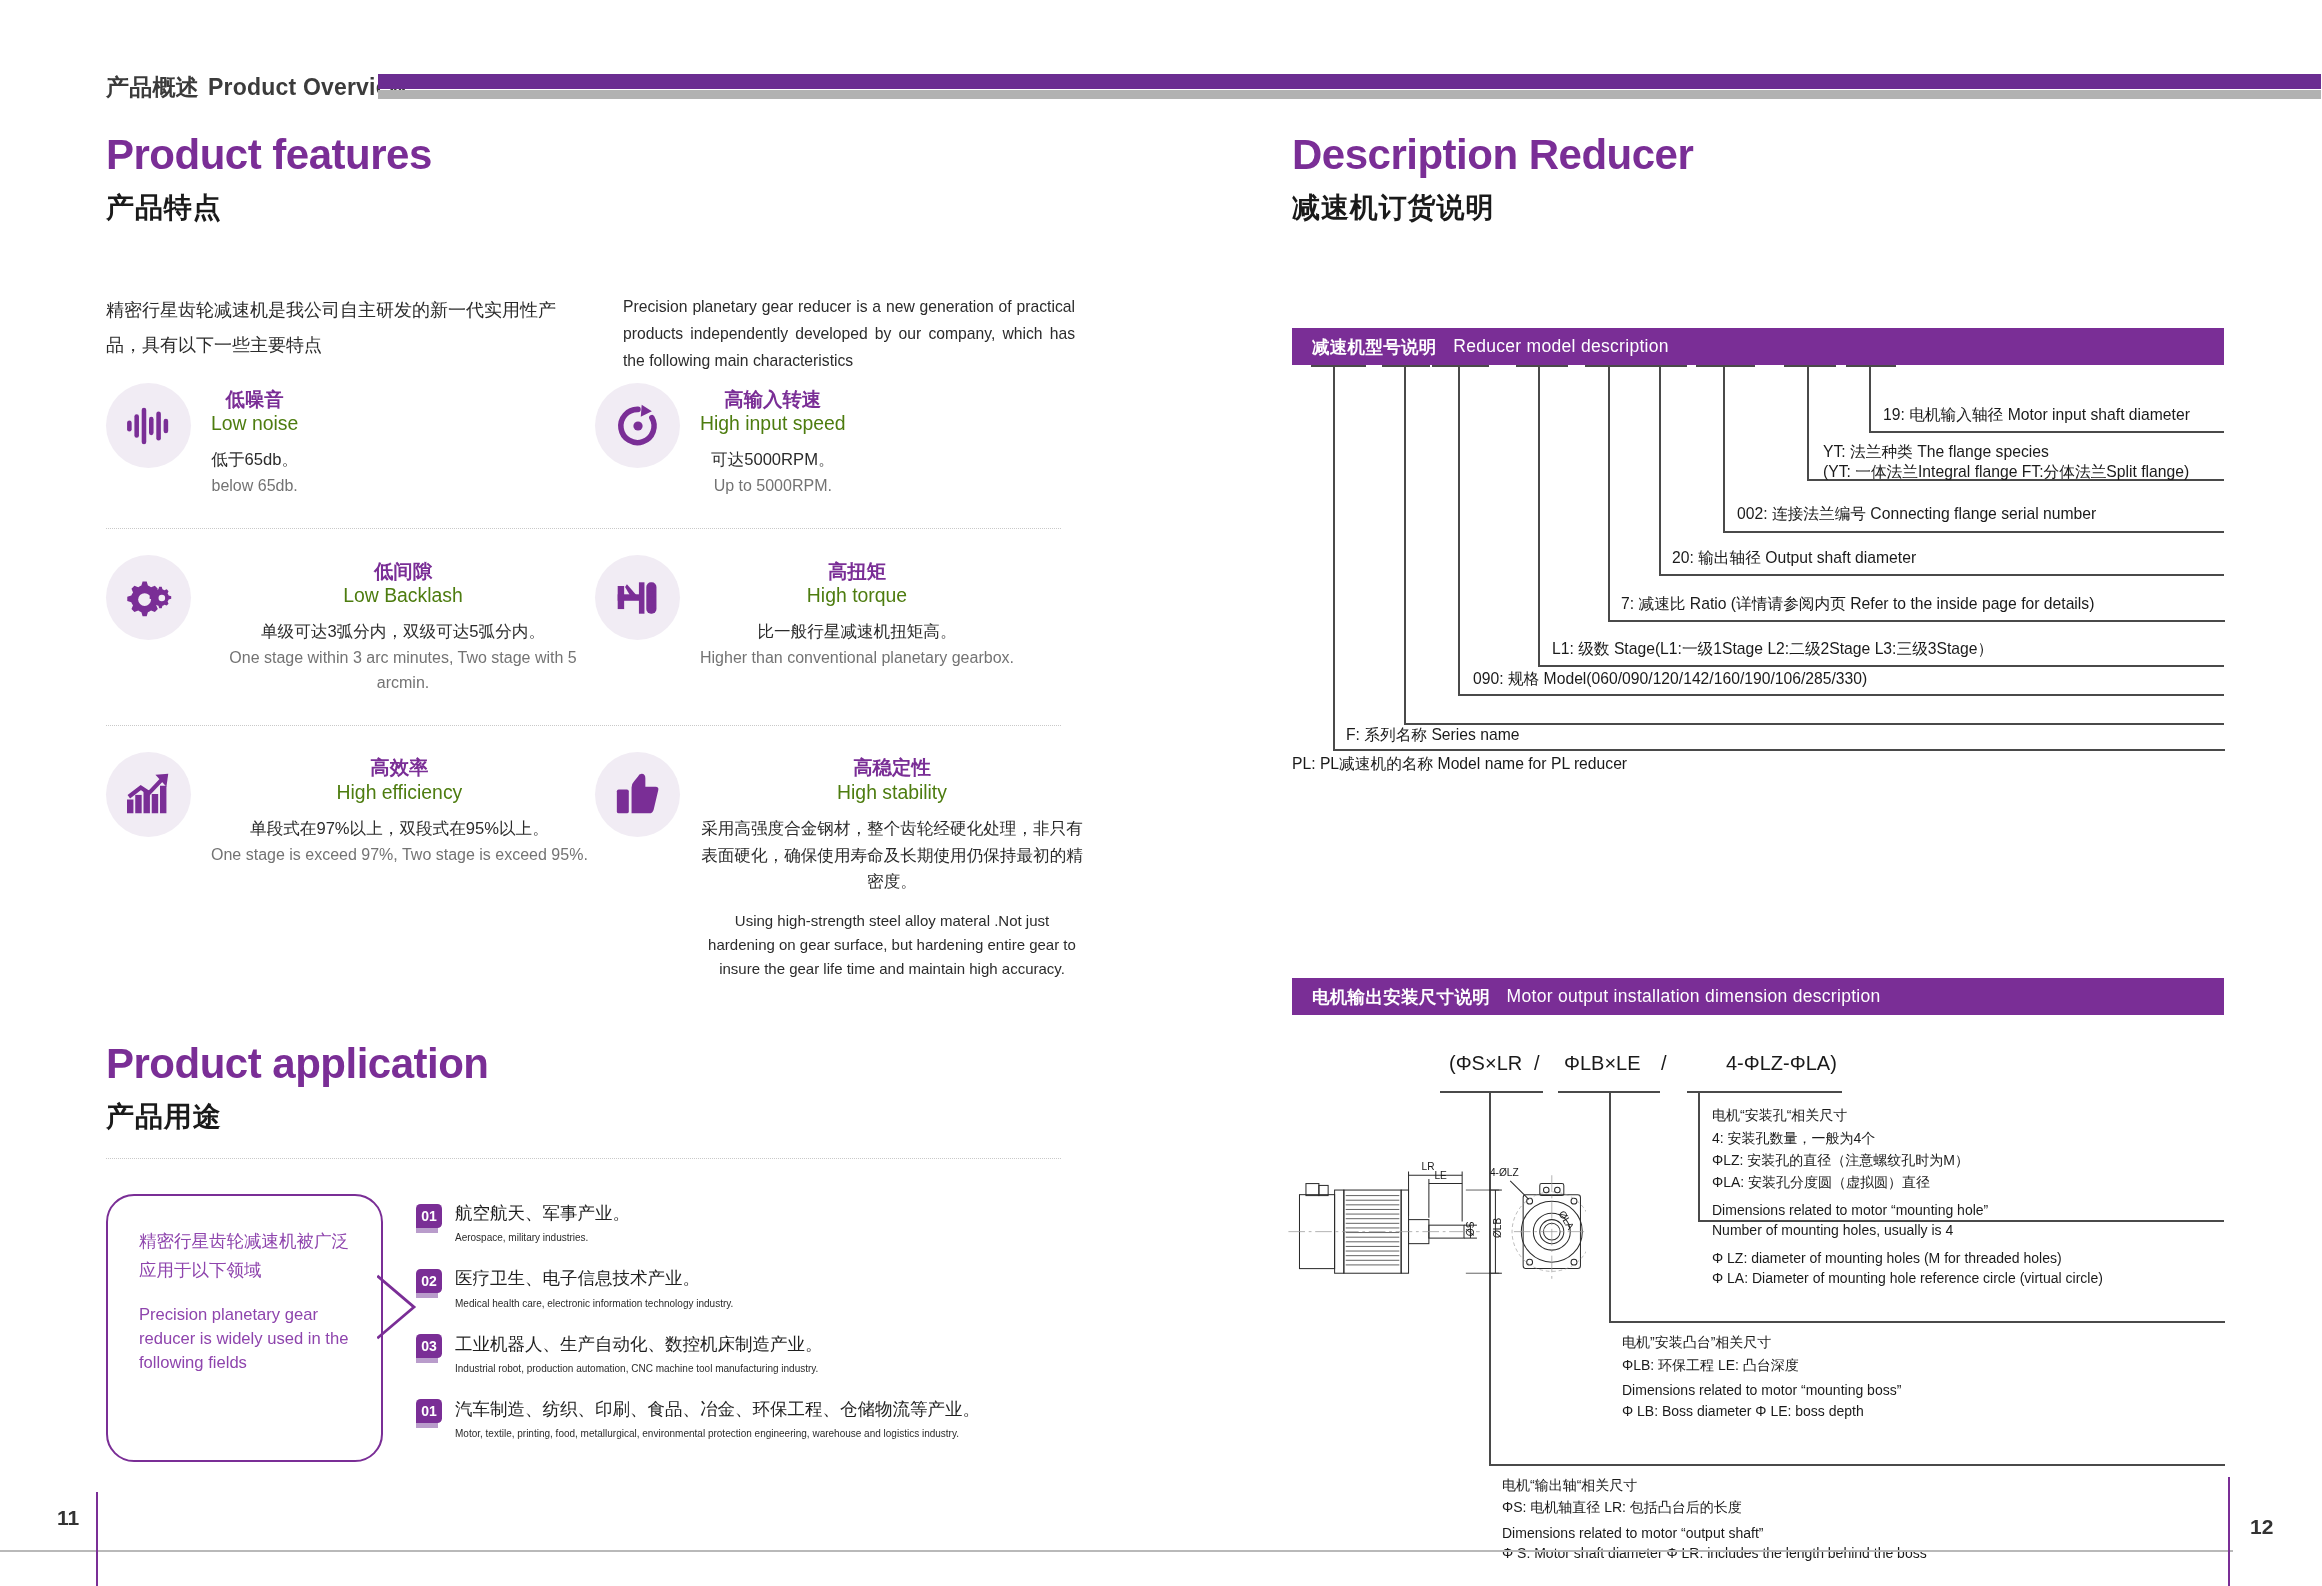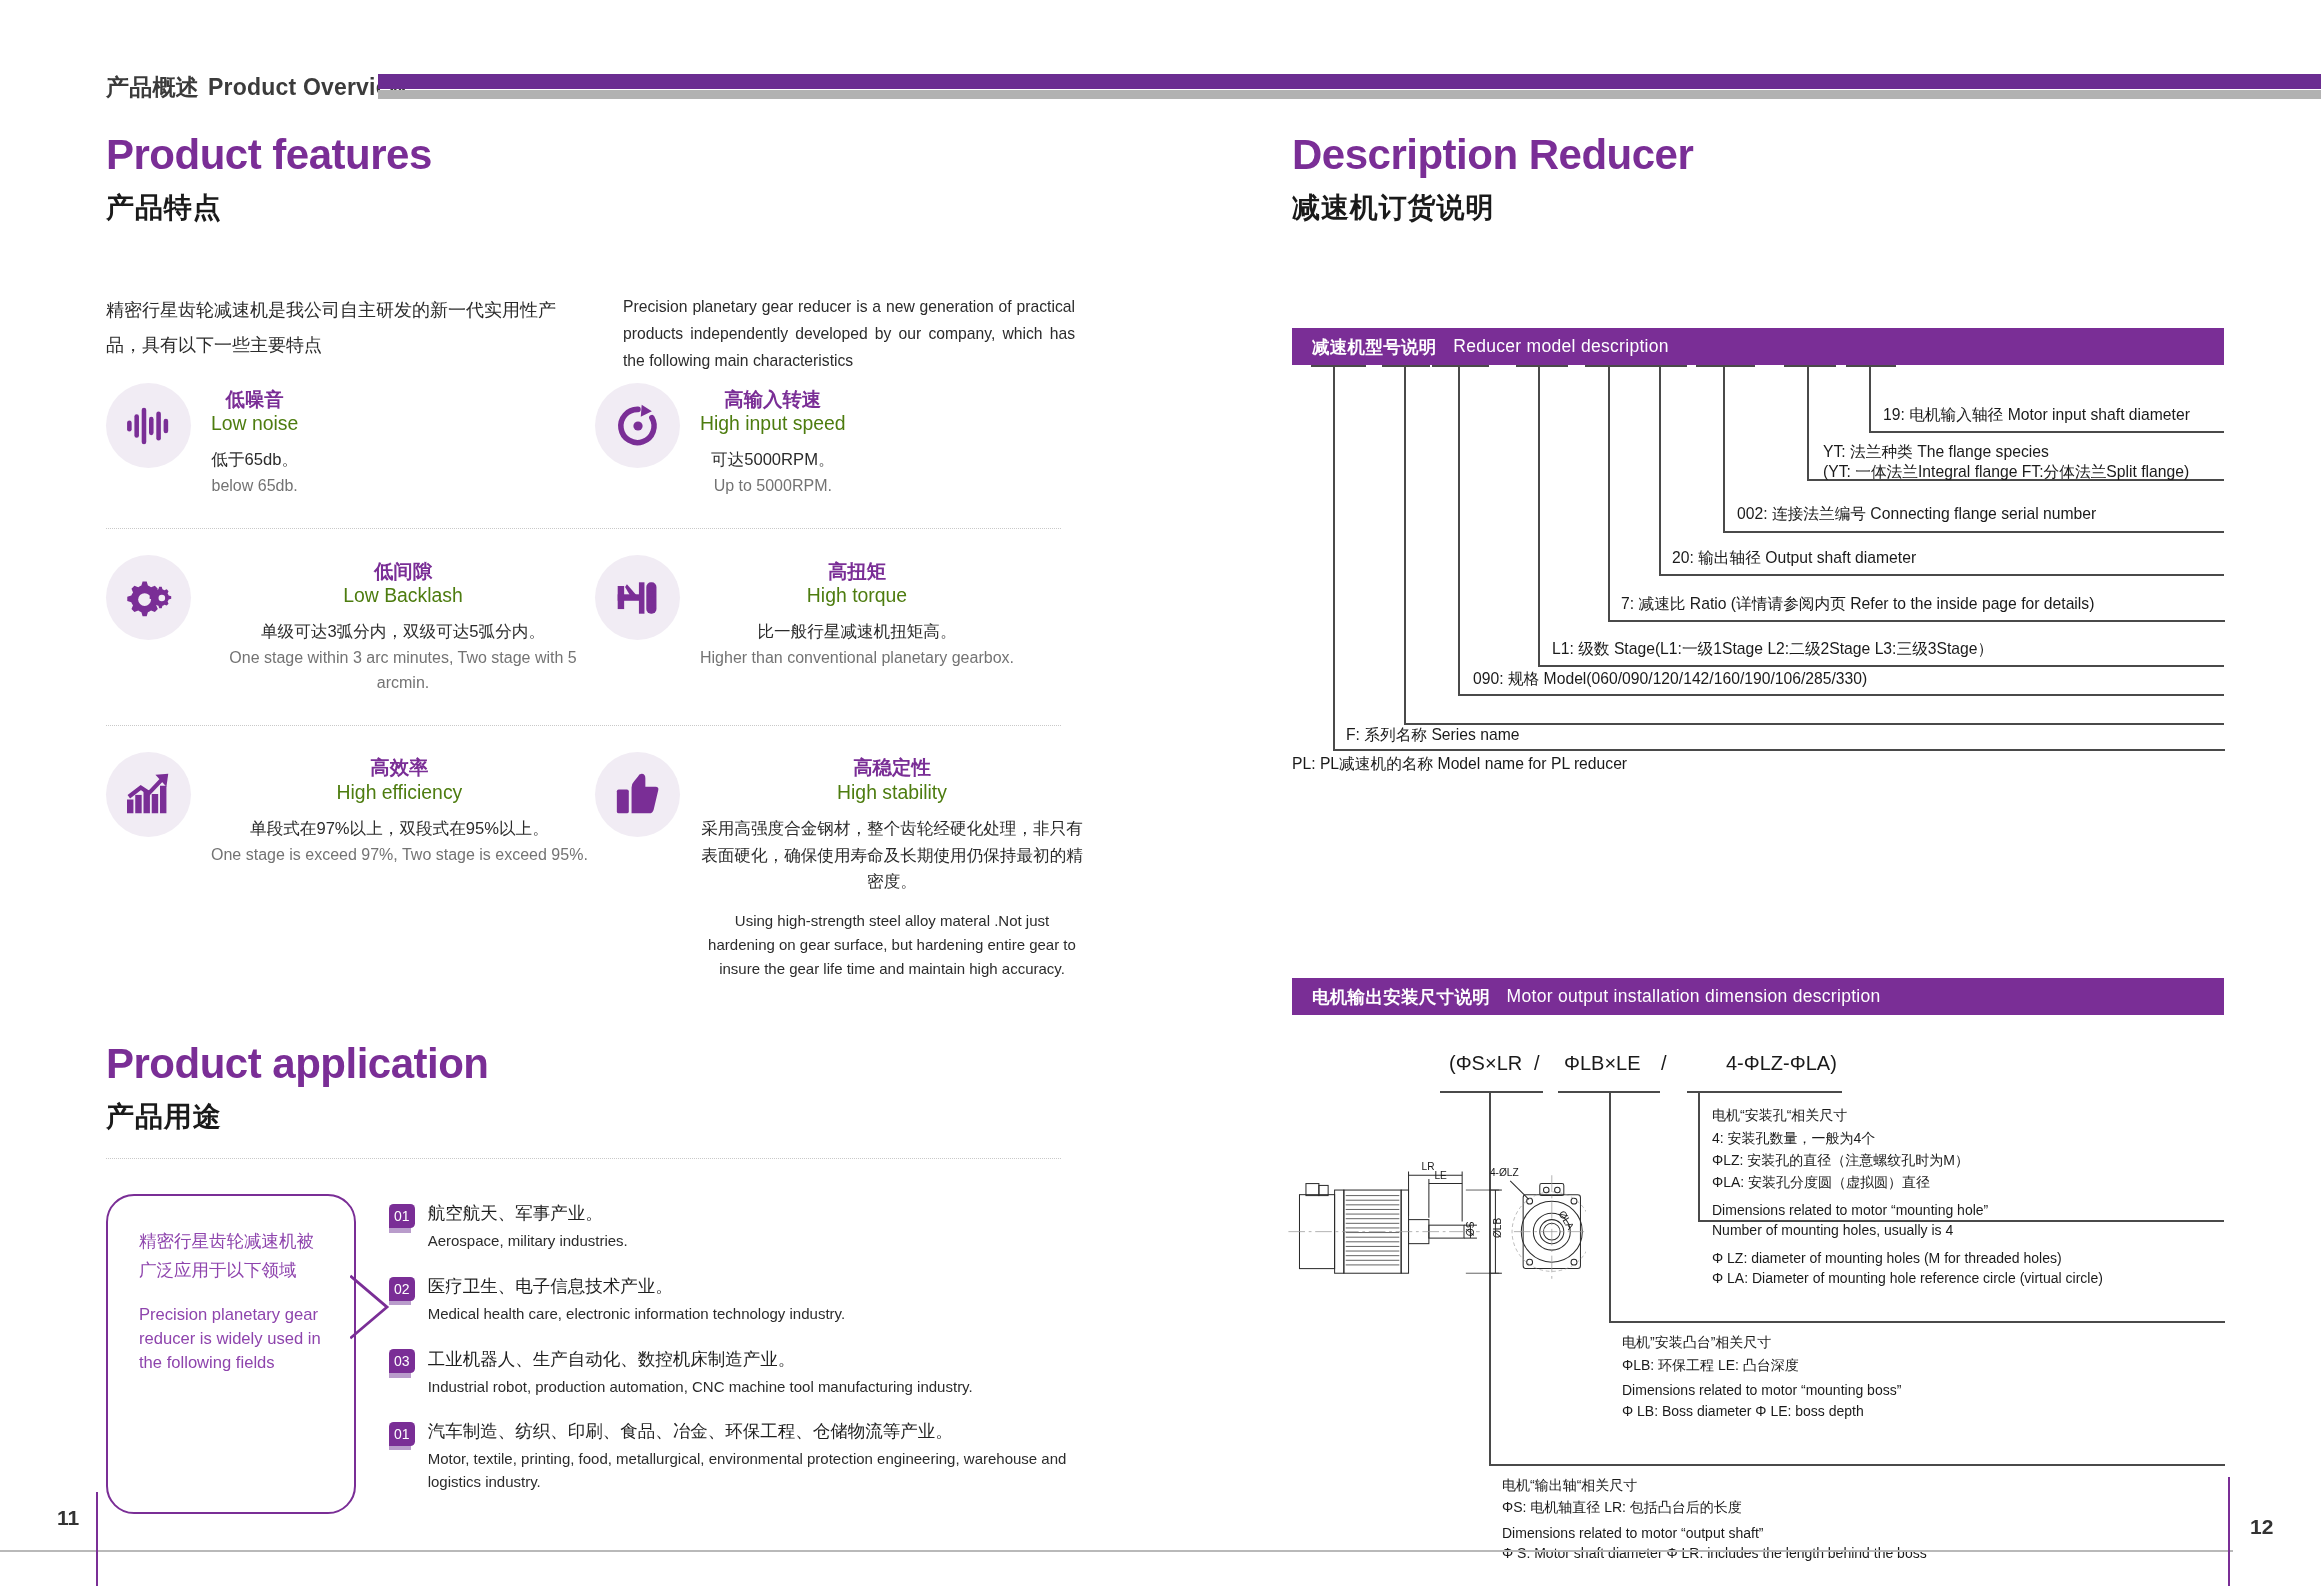--- a/index.html
+++ b/index.html
@@ -66,27 +66,27 @@
     padding:31px 24px 28px 31px;
   }
   .bubble .b-cn { font-size:17.5px; color:#8e44ad; line-height:1.65; }
   .bubble .b-en { font-size:16.6px; color:#8e44ad; line-height:1.45; margin-top:18.5px; }
   .beak { position:absolute; right:-37px; top:78px; width:41px; height:68px; }
 
   .applist { margin-left:33px; padding-top:7.4px; }
   .appitem { display:flex; gap:13px; margin-bottom:21px; }
   .appnum {
     flex:0 0 26px; width:26px; height:24px; background:#7a2e96; color:#fff;
-    font-size:14px; font-weight:400; border-radius:4.6px 4.6px 4.6px 0;
+    font-size:14px; font-weight:700; border-radius:4.6px 4.6px 4.6px 0;
     display:flex; align-items:center; justify-content:center; margin-top:2.8px;
     position:relative;
   }
   .appnum:after{ content:""; position:absolute; left:0; bottom:-4.6px; width:22px; height:4.6px; background:#b99ccb; }
   .appcn { font-size:17.5px; color:#1f1f1f; line-height:1.45; }
-  .appen { font-size:15px; color:#2b2b2b; line-height:1.5; margin-top:3.7px; }
+  .appen { font-size:10px; color:#2b2b2b; line-height:1.5; margin-top:3.7px; }
 
   
   .band {
     background:#7a2e96; color:#fff; height:37px; display:flex; align-items:center;
     padding-left:20px; font-size:17.5px; letter-spacing:0.3px;
   }
   .band .bcn { font-weight:700; }
   .band .ben { margin-left:16.6px; font-weight:400; }
 
   

